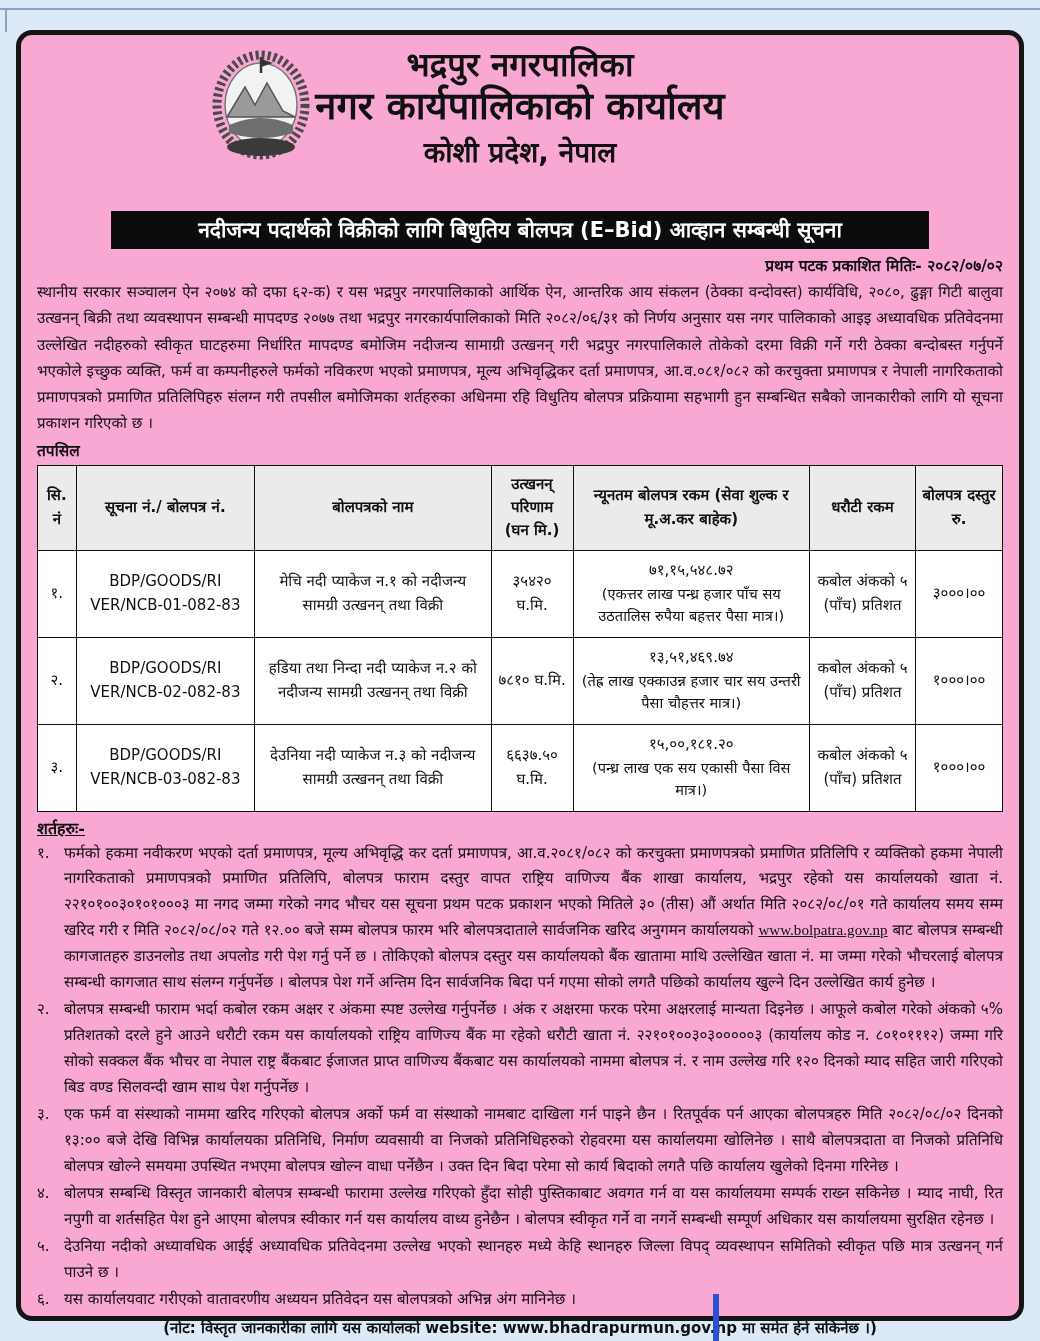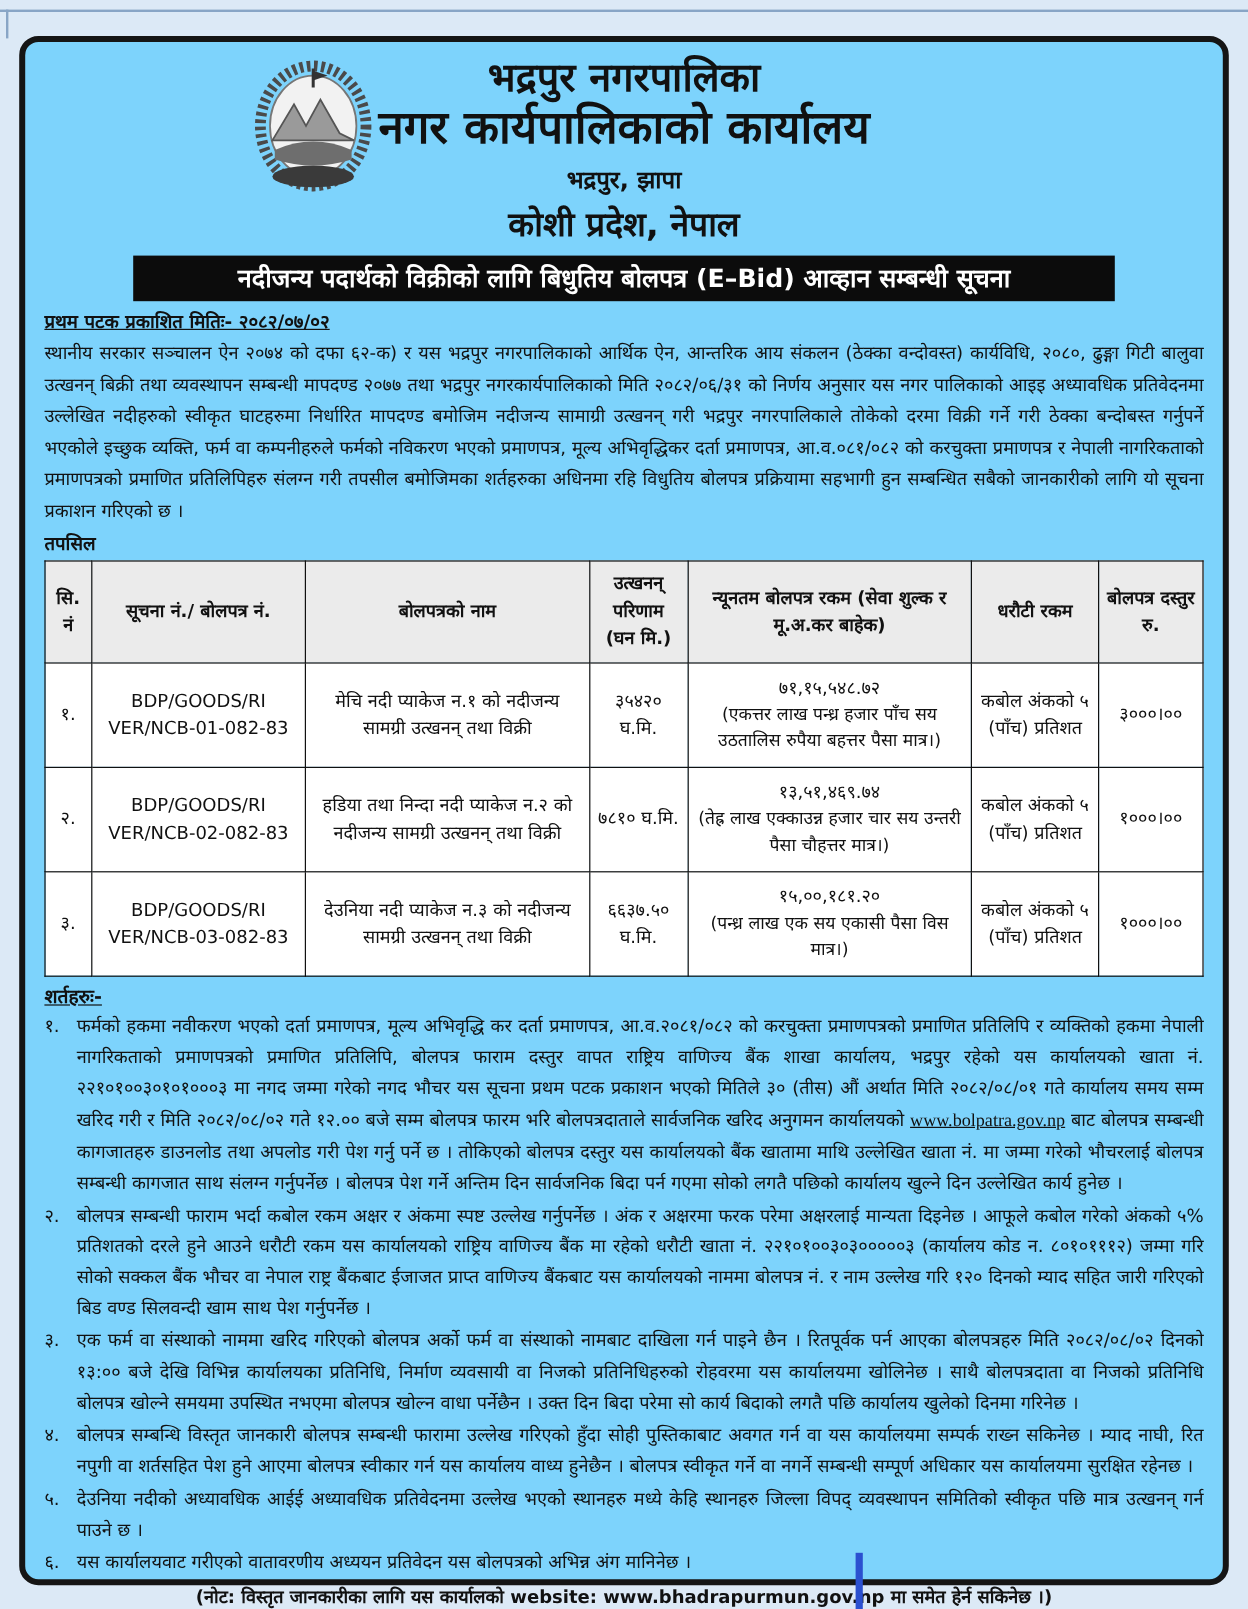--- a/index.html
+++ b/index.html
@@ -6,37 +6,37 @@
   body{
     width:1040px;height:1341px;position:relative;overflow:hidden;
     background:#dce9f6;color:#111;
     font-family:"DejaVu Sans",sans-serif;
   }
   .top-rule{position:absolute;top:8px;left:0;right:0;height:2px;background:#88a5c6;}
   .left-tick{position:absolute;top:8px;left:5px;width:2px;height:24px;background:#88a5c6;}
 
   .doc{
     position:absolute;left:16px;right:16px;top:30px;bottom:20px;
-    background:#7dd3fc;border:5px solid #151515;border-radius:16px;
+    background:#f9a8d4;border:5px solid #151515;border-radius:16px;
     padding:6px 16px 8px;box-sizing:border-box;
   }
 
   
   .header{position:relative;text-align:center;padding-top:4px;min-height:158px;}
   .logo{position:absolute;left:168px;top:6px;width:112px;height:116px;}
   .h-muni{font-size:33px;font-weight:bold;line-height:1.2;}
   .h-office{font-size:38px;font-weight:bold;line-height:1.15;text-align:center;}
   .h-addr{font-size:20px;font-weight:bold;margin-top:8px;}
   .h-prov{font-size:28px;font-weight:bold;margin-top:4px;}
 
   .title-bar{
     margin:8px auto 0;width:818px;background:#0c0c0c;color:#fff;
     text-align:center;font-size:21px;font-weight:bold;padding:4px 0 6px;
   }
-  .date-line{text-align:left;font-weight:bold;font-size:15.5px;margin-top:5px;text-decoration:underline;}
+  .date-line{text-align:right;font-weight:bold;font-size:15.5px;margin-top:5px;}
 
   .intro{font-size:15.1px;line-height:1.74;text-align:justify;margin-top:3px;}
   .tapsil{text-align:left;font-weight:bold;font-size:15.5px;margin:2px 0 4px;}
 
   
   table.bid{width:100%;border-collapse:collapse;table-layout:fixed;}
   table.bid th,table.bid td{
     border:1.6px solid #111;text-align:center;vertical-align:middle;
     font-size:15px;line-height:1.55;padding:4px 5px;word-wrap:break-word;
   }
@@ -74,21 +74,20 @@
         <ellipse cx="56" cy="58" rx="36" ry="42" fill="#f2f2f2" stroke="#777" stroke-width="1.5"></ellipse>
         <line x1="56" y1="10" x2="56" y2="26" stroke="#333" stroke-width="2.5"></line>
         <path d="M56 12 L68 16 L56 20 Z" fill="#333"></path>
         <path d="M22 70 L40 40 L50 58 L62 36 L78 64 L90 70 Z" fill="#9a9a9a" stroke="#555" stroke-width="1.5"></path>
         <path d="M24 78 Q56 64 88 78 L88 86 Q56 96 24 86 Z" fill="#6e6e6e"></path>
         <ellipse cx="56" cy="100" rx="34" ry="9" fill="#3a3a3a"></ellipse>
       </svg>
     </span>
     <div class="h-muni">भद्रपुर नगरपालिका</div>
     <div class="h-office">नगर कार्यपालिकाको कार्यालय</div>
-    <div class="h-addr">भद्रपुर, झापा</div>
     <div class="h-prov">कोशी प्रदेश, नेपाल</div>
   </div>
 
   <div class="title-bar">नदीजन्य पदार्थको विक्रीको लागि बिधुतिय बोलपत्र (E–Bid) आव्हान सम्बन्धी सूचना</div>
   <div class="date-line">प्रथम पटक प्रकाशित मितिः- २०८२/०७/०२</div>
 
   <div class="intro">स्थानीय सरकार सञ्चालन ऐन २०७४ को दफा ६२-क) र यस भद्रपुर नगरपालिकाको आर्थिक ऐन, आन्तरिक आय संकलन (ठेक्का वन्दोवस्त) कार्यविधि, २०८०, ढुङ्गा गिटी बालुवा उत्खनन् बिक्री तथा व्यवस्थापन सम्बन्धी मापदण्ड २०७७ तथा भद्रपुर नगरकार्यपालिकाको मिति २०८२/०६/३१ को निर्णय अनुसार यस नगर पालिकाको आइइ अध्यावधिक प्रतिवेदनमा उल्लेखित नदीहरुको स्वीकृत घाटहरुमा निर्धारित मापदण्ड बमोजिम नदीजन्य सामाग्री उत्खनन् गरी भद्रपुर नगरपालिकाले तोकेको दरमा विक्री गर्ने गरी ठेक्का बन्दोबस्त गर्नुपर्ने भएकोले इच्छुक व्यक्ति, फर्म वा कम्पनीहरुले फर्मको नविकरण भएको प्रमाणपत्र, मूल्य अभिवृद्धिकर दर्ता प्रमाणपत्र, आ.व.०८१/०८२ को करचुक्ता प्रमाणपत्र र नेपाली नागरिकताको प्रमाणपत्रको प्रमाणित प्रतिलिपिहरु संलग्न गरी तपसील बमोजिमका शर्तहरुका अधिनमा रहि विधुतिय बोलपत्र प्रक्रियामा सहभागी हुन सम्बन्धित सबैको जानकारीको लागि यो सूचना प्रकाशन गरिएको छ ।</div>
   <div class="tapsil">तपसिल</div>
 
   <table class="bid">

